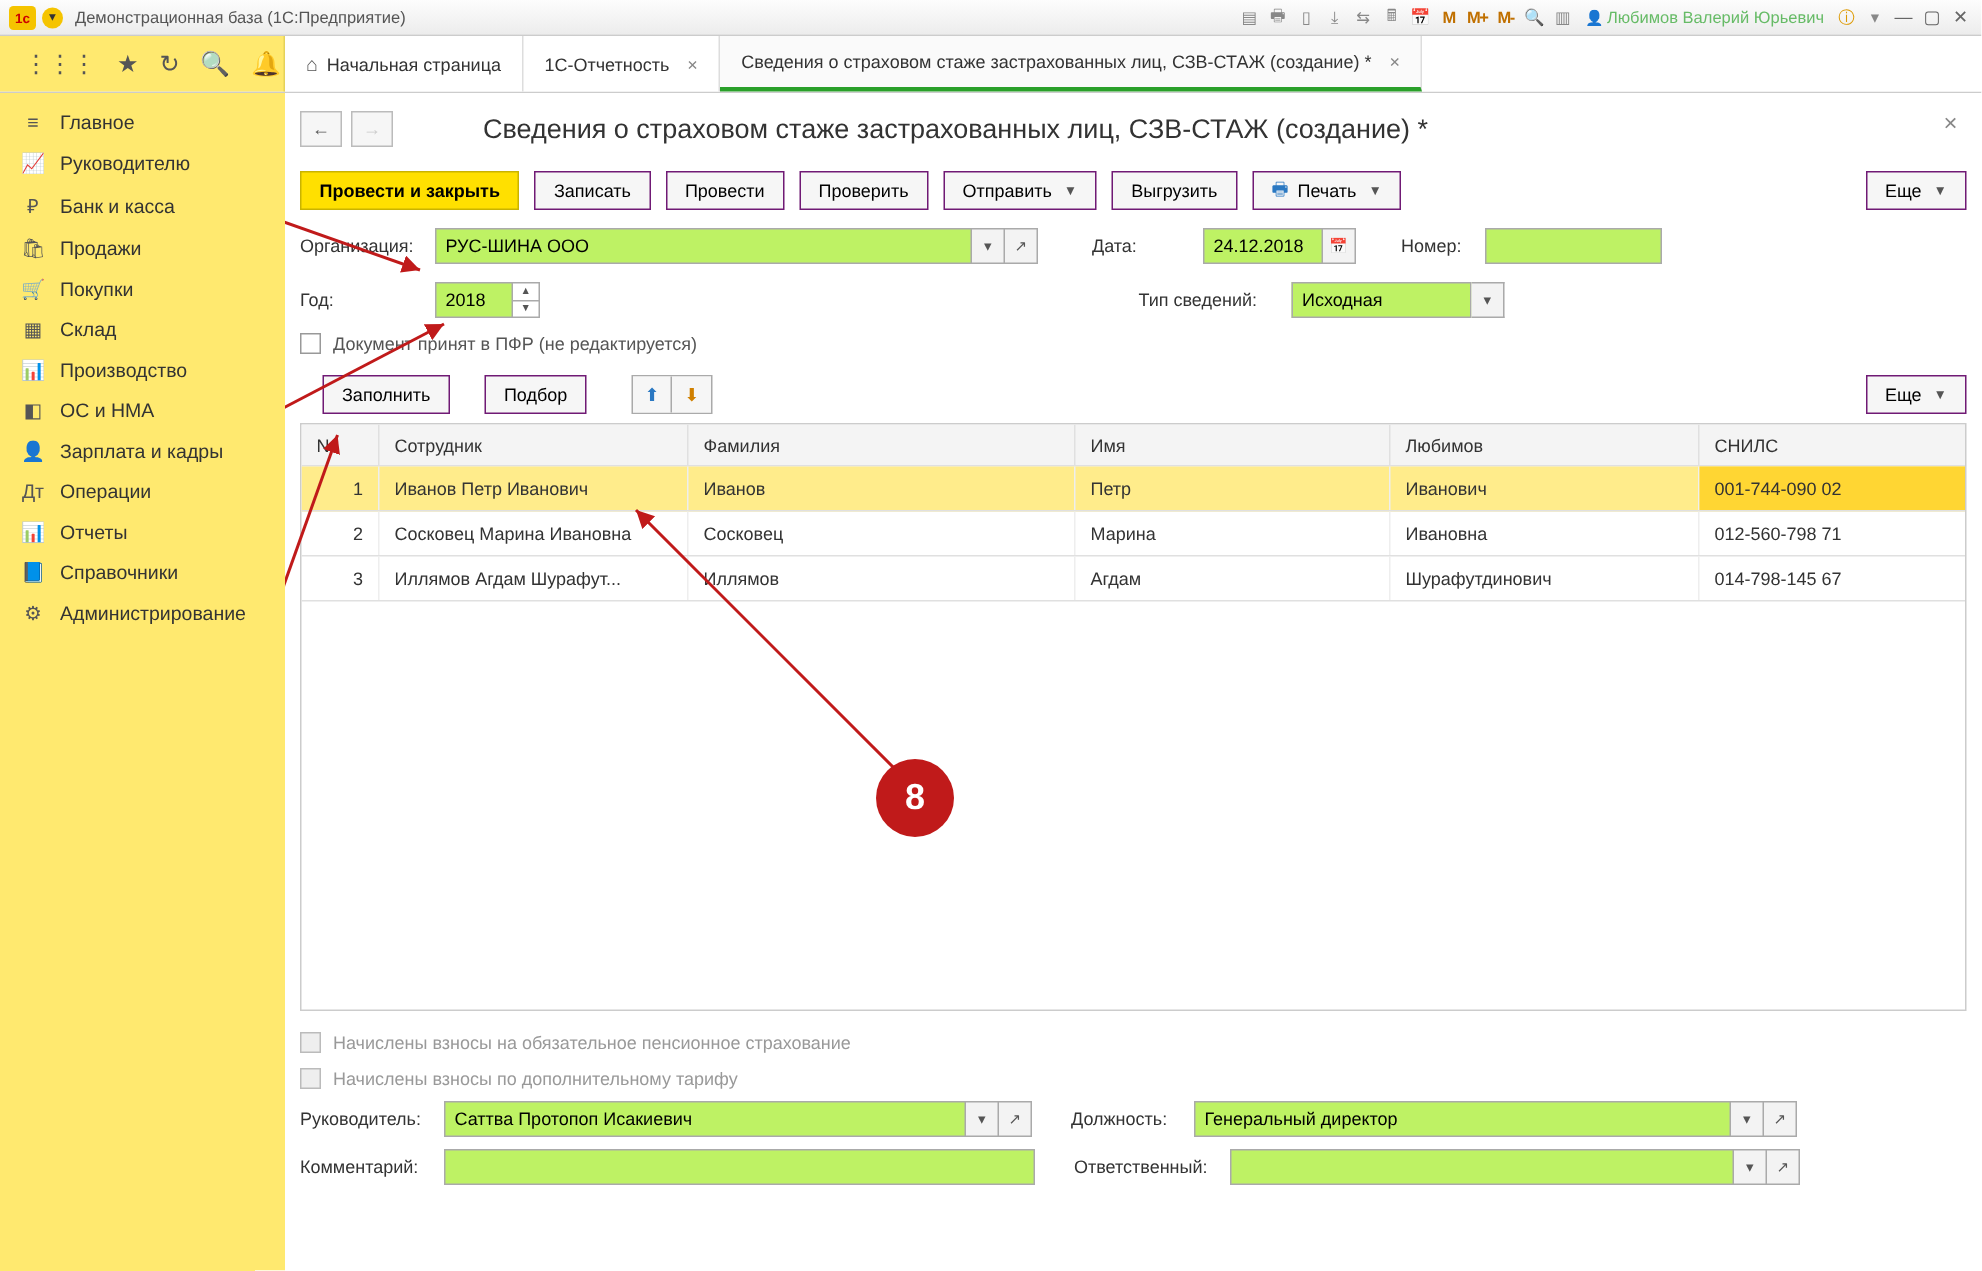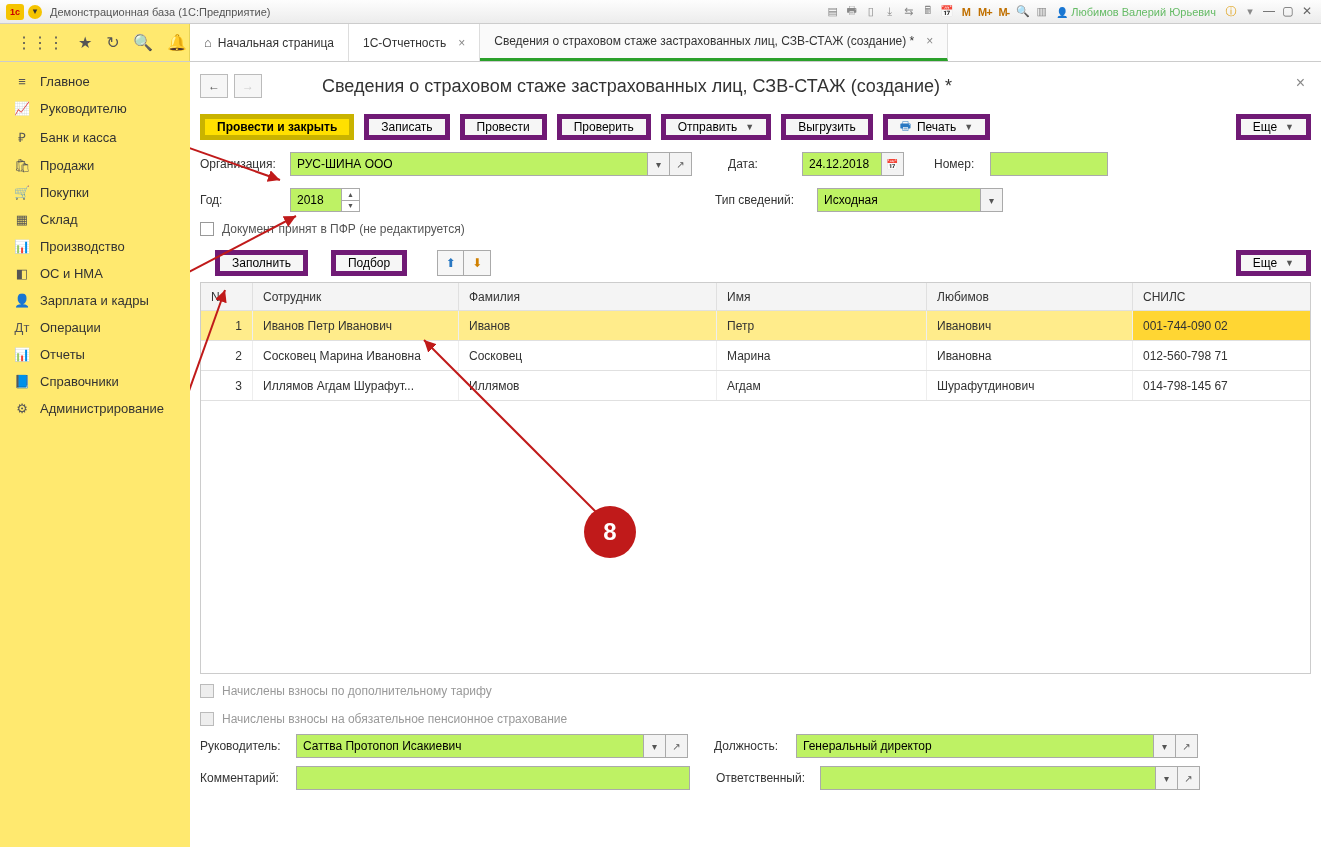--- a/index.html
+++ b/index.html
@@ -34,21 +34,21 @@
   .side-item .si-icon { width:16px; text-align:center; color:#555; font-size:13px;}
   .content { flex:1; padding:12px 10px 6px 10px; position:relative; overflow:hidden;}
 
   
   .nav-back { display:flex; align-items:center; gap:6px; }
   .arrow-btn { width:28px; height:24px; border:1px solid #bbb; background:#f6f6f6; display:flex; align-items:center; justify-content:center; font-size:12px; color:#555; cursor:pointer;}
   .page-title { font-size:18px; font-weight:normal; color:#333; margin-left:60px;}
   .close-x-page { position:absolute; right:16px; top:12px; font-size:16px; color:#888; cursor:pointer;}
 
   .cmd-bar { display:flex; gap:10px; align-items:center; margin-top:16px; }
-  .btn { height:26px; padding:0 12px; border:5px solid #701a75; background:#f6f6f6; font-size:12px; cursor:pointer; display:flex; align-items:center; gap:6px;}
+  .btn { height:26px; padding:0 12px; border:1px solid #701a75; background:#f6f6f6; font-size:12px; cursor:pointer; display:flex; align-items:center; gap:6px;}
   .btn.primary { background:#ffe000; border-color:#c9b300; font-weight:bold;}
   .btn .dd { font-size:9px; color:#555; margin-left:2px;}
   .cmd-spacer { flex:1; }
   .print-ic { color:#2a78c2;}
 
   
   .form-row { display:flex; align-items:center; margin-top:12px; gap:8px; font-size:12px;}
   .lbl { width:82px; color:#333; }
   .input-grp { display:flex; }
   .text-input { height:24px; border:1px solid #aaa; background:#bef264; padding:0 6px; font-size:12px;}
@@ -257,21 +257,21 @@
       <div class="input-grp">
         <input class="text-input" style="width: 52px; text-align: left;" value="2018">
         <div class="spin-btn">
             <div>▲</div>
             <div>▼</div>
           </div>
       </div>
       <div style="flex:1;"></div>
       <span style="width:94px;">Тип сведений:</span>
       <div class="input-grp">
-        <input class="text-input" style="width: 164px;" value="Исходная">
+        <input class="text-input" style="width: 120px;" value="Исходная">
         <div class="ib">▾</div>
       </div>
       <div style="width:300px;"></div>
     </div>
 
     <div class="chk-row">
       <div class="chk"></div>
       <span>Документ принят в ПФР (не редактируется)</span>
     </div>
 
@@ -320,27 +320,27 @@
             <div class="c-n" style="display:flex;align-items:center;justify-content:flex-end;padding-right:10px;border-right:1px solid #eee;">3</div>
             <div class="c-emp" style="display:flex;align-items:center;padding-left:10px;border-right:1px solid #eee;">Иллямов Агдам Шурафут...</div>
             <div class="c-fam" style="display:flex;align-items:center;padding-left:10px;border-right:1px solid #eee;">Иллямов</div>
             <div class="c-im" style="display:flex;align-items:center;padding-left:10px;border-right:1px solid #eee;">Агдам</div>
             <div class="c-ot" style="display:flex;align-items:center;padding-left:10px;border-right:1px solid #eee;">Шурафутдинович</div>
             <div class="c-sn" style="display:flex;align-items:center;padding-left:10px;">014-798-145 67</div>
           </div>
         </div>
     </div>
 
+    <div class="chk-row" style="margin-top:14px;">
+      <div class="chk disabled"></div>
+      <span class="disabled">Начислены взносы на обязательное пенсионное страхование</span>
+    </div>
     <div class="chk-row">
       <div class="chk disabled"></div>
       <span class="disabled">Начислены взносы по дополнительному тарифу</span>
-    </div>
-    <div class="chk-row" style="margin-top:14px;">
-      <div class="chk disabled"></div>
-      <span class="disabled">Начислены взносы на обязательное пенсионное страхование</span>
     </div>
 
     <div class="b-row">
       <span class="bottom-lbl" style="width:88px;">Руководитель:</span>
       <div class="input-grp">
         <input class="text-input" style="width: 348px;" value="Саттва Протопоп Исакиевич">
         <div class="ib">▾</div>
         <div class="ib">↗</div>
       </div>
       <span style="width:10px;"></span>

